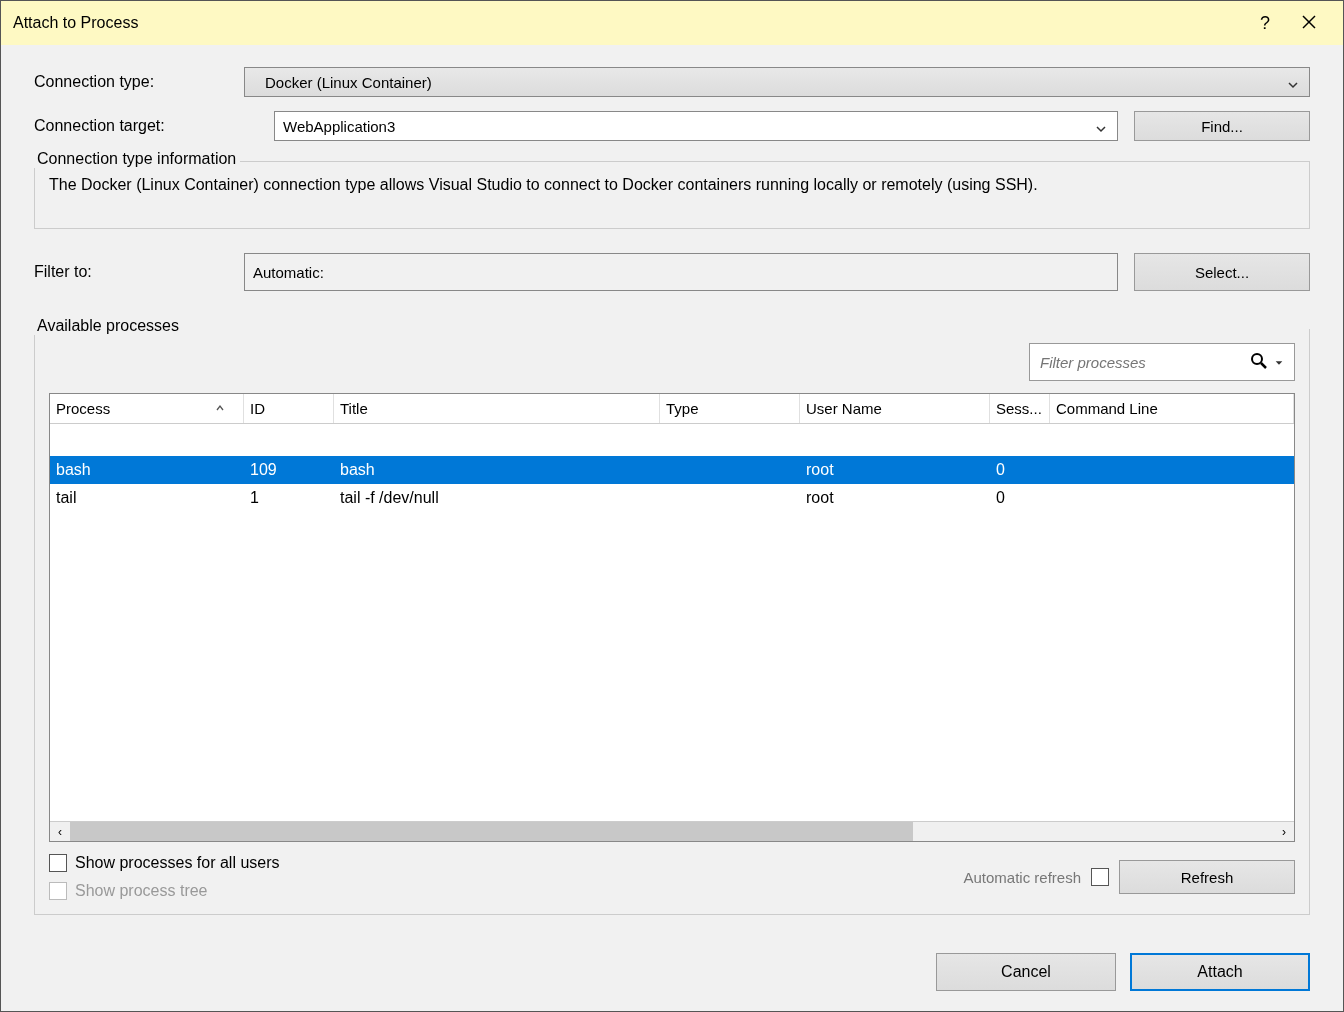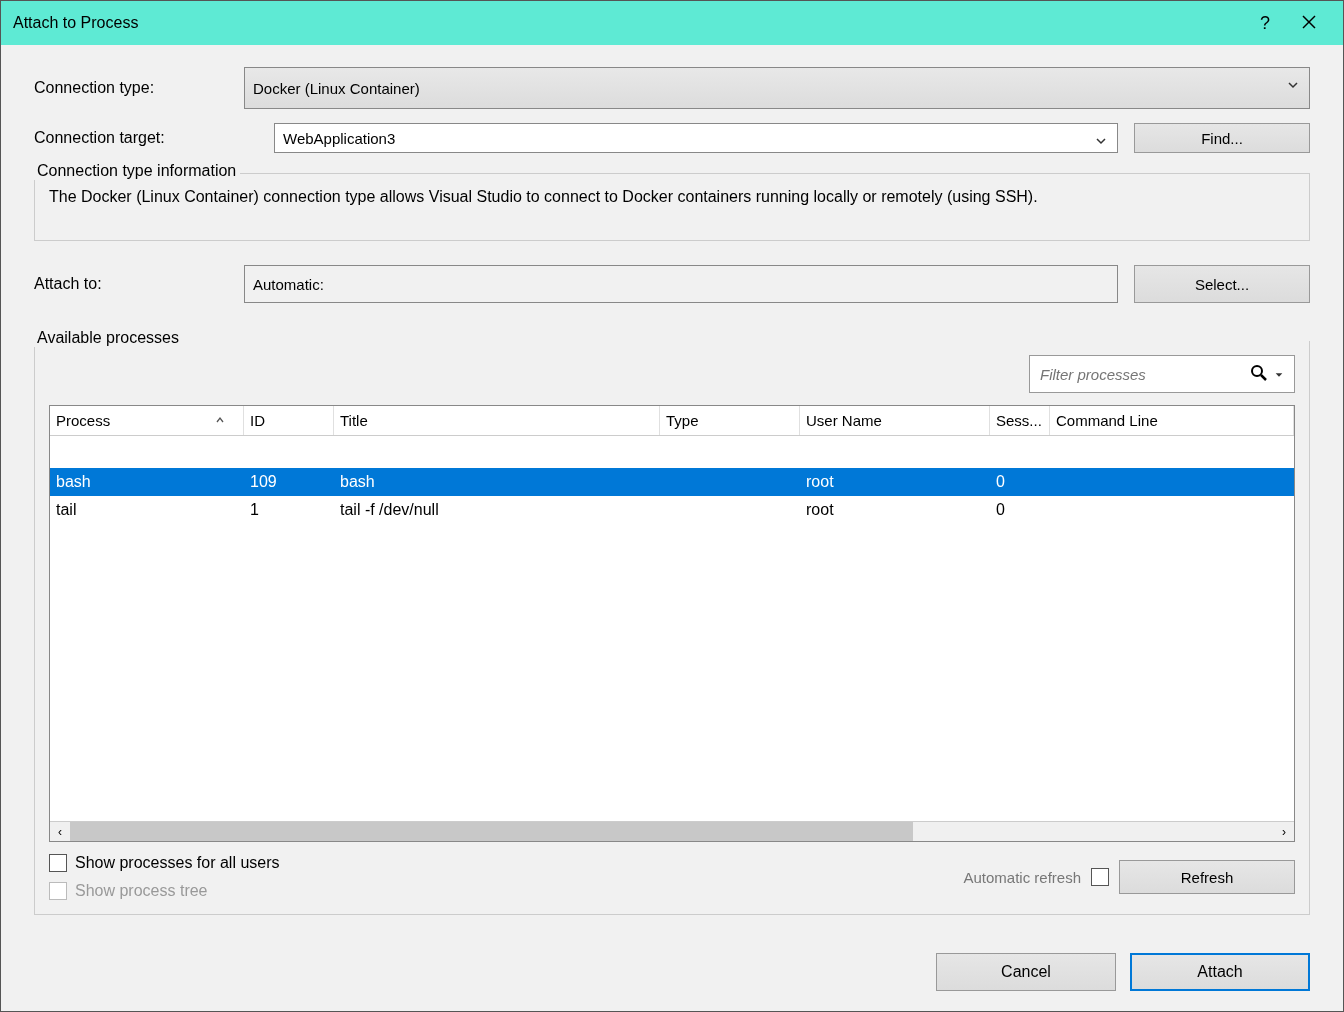--- a/index.html
+++ b/index.html
@@ -18,21 +18,21 @@
       height: 1012px;
       display: flex;
       flex-direction: column;
       background: #fff;
     }
     .titlebar {
       height: 44px;
       display: flex;
       align-items: center;
       padding: 0 12px;
-      background: #5eead4;
+      background: #fef9c3;
     }
     .titlebar .title { flex: 1; font-size: 16px; }
     .titlebar .help, .titlebar .close {
       width: 44px; height: 44px;
       display: flex; align-items: center; justify-content: center;
       font-size: 18px;
       cursor: pointer;
     }
     .titlebar .close svg { width: 14px; height: 14px; }
     .content {
@@ -46,26 +46,26 @@
       display: flex;
       align-items: center;
       margin-bottom: 14px;
     }
     .form-label {
       width: 210px;
       font-size: 16px;
     }
     .dropdown {
       flex: 1;
-      height: 42px;
+      height: 30px;
       background: linear-gradient(#e8e8e8, #dcdcdc);
       border: 1px solid #888;
       display: flex;
       align-items: center;
-      padding: 0 8px;
+      padding: 0 20px;
       position: relative;
     }
     .dropdown .chev {
       position: absolute;
       right: 10px;
       top: 9px;
     }
     .combo {
       flex: 1;
       height: 30px;
@@ -289,21 +289,21 @@
       </div>
       <div class="btn btn-wide">Find...</div>
     </div>
 
     <div class="fieldset">
       <div class="fieldset-label">Connection type information</div>
       <div class="info-text">The Docker (Linux Container) connection type allows Visual Studio to connect to Docker containers running locally or remotely (using SSH).</div>
     </div>
 
     <div class="attach-row">
-      <div class="form-label">Attach to:</div>
+      <div class="form-label">Filter to:</div>
       <div class="readonly-box">
         <span>Automatic:</span>
       </div>
       <div class="btn btn-wide" style="height:38px">Select...</div>
     </div>
 
     <div class="avail-section">
       <div class="avail-label">Available processes</div>
 
       <div class="filter-row">

